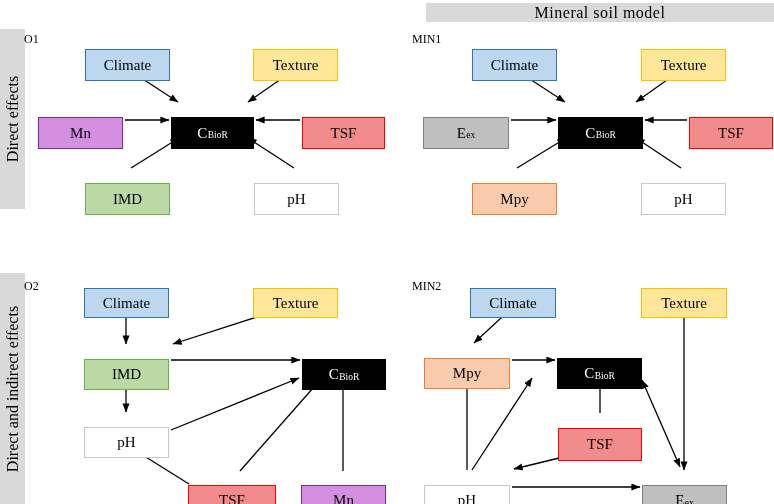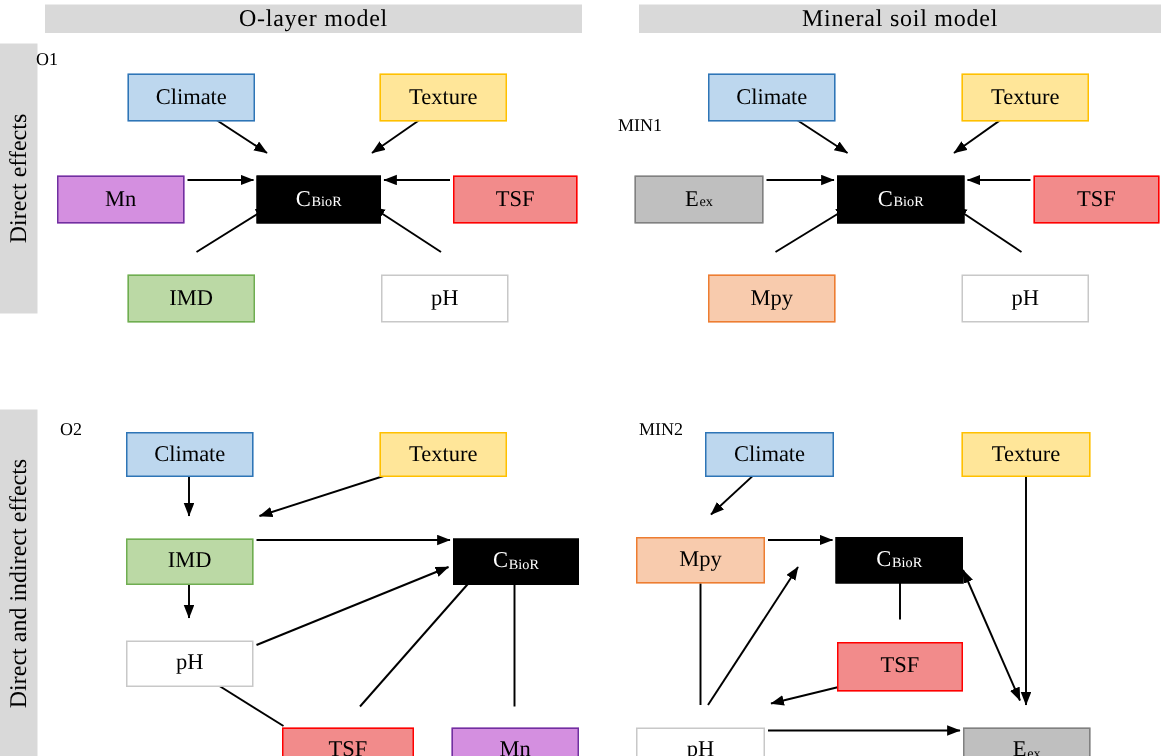--- a/index.html
+++ b/index.html
@@ -24,21 +24,20 @@
     font-size:15px;color:#000;line-height:1;margin-top:13px;
   }
   .node .sub{font-size:9.5px;position:relative;top:3px;margin-left:.5px;}
   #edges-svg{position:absolute;left:0;top:0;pointer-events:none;}
 </style>
 </head>
 <body>
 
 <div id="stage">
 
-  <div class="hdr" style="left:30px;top:3px;width:358px;">O-layer model</div>
 
   <div class="hdr" style="left:426px;top:3px;width:348px;">Mineral  soil model</div>
 
   <div class="strip" style="left:0;top:29px;width:25px;height:180px;">
     <div class="strip-inner">Direct effects</div>
   </div>
 
   <div class="strip" style="left:0;top:273px;width:25px;height:231px;">
     <div class="strip-inner">Direct and indirect effects</div>
   </div>
@@ -99,21 +98,21 @@
       </div>
       <div class="node" style="left: 302px; top: 104px; width: 83px; height: 32px; background: rgb(242, 139, 139); border-color: rgb(255, 0, 0); color: rgb(0, 0, 0);">
         <span>TSF</span>
       </div>
       <div class="node" style="left: 85px; top: 170px; width: 85px; height: 32px; background: rgb(187, 217, 165); border-color: rgb(111, 173, 81); color: rgb(0, 0, 0);">
         <span>IMD</span>
       </div>
       <div class="node" style="left: 254px; top: 170px; width: 85px; height: 32px; background: rgb(255, 255, 255); border-color: rgb(200, 200, 200); color: rgb(0, 0, 0);">
         <span>pH</span>
       </div>
-      <div class="panel-label" style="left: 412px; top: 32px; margin-top: 44px;">MIN1</div>
+      <div class="panel-label" style="left: 412px; top: 32px;">MIN1</div>
       <div class="node" style="left: 472px; top: 36px; width: 85px; height: 32px; background: rgb(189, 215, 238); border-color: rgb(46, 117, 182); color: rgb(0, 0, 0);">
         <span>Climate</span>
       </div>
       <div class="node" style="left: 641px; top: 36px; width: 85px; height: 32px; background: rgb(255, 230, 153); border-color: rgb(255, 192, 0); color: rgb(0, 0, 0);">
         <span>Texture</span>
       </div>
       <div class="node" style="left: 423px; top: 104px; width: 86px; height: 32px; background: rgb(191, 191, 191); border-color: rgb(128, 128, 128); color: rgb(0, 0, 0);">
         <span>E</span>
         <span class="sub">ex</span>
       </div>
@@ -123,21 +122,21 @@
       </div>
       <div class="node" style="left: 689px; top: 104px; width: 84px; height: 32px; background: rgb(242, 139, 139); border-color: rgb(255, 0, 0); color: rgb(0, 0, 0);">
         <span>TSF</span>
       </div>
       <div class="node" style="left: 472px; top: 170px; width: 85px; height: 32px; background: rgb(248, 203, 173); border-color: rgb(237, 125, 49); color: rgb(0, 0, 0);">
         <span>Mpy</span>
       </div>
       <div class="node" style="left: 641px; top: 170px; width: 85px; height: 32px; background: rgb(255, 255, 255); border-color: rgb(200, 200, 200); color: rgb(0, 0, 0);">
         <span>pH</span>
       </div>
-      <div class="panel-label" style="left: 40px; top: 279px;">O2</div>
+      <div class="panel-label" style="left: 24px; top: 279px;">O2</div>
       <div class="node" style="left: 84px; top: 275px; width: 85px; height: 30px; background: rgb(189, 215, 238); border-color: rgb(46, 117, 182); color: rgb(0, 0, 0);">
         <span>Climate</span>
       </div>
       <div class="node" style="left: 253px; top: 275px; width: 85px; height: 30px; background: rgb(255, 230, 153); border-color: rgb(255, 192, 0); color: rgb(0, 0, 0);">
         <span>Texture</span>
       </div>
       <div class="node" style="left: 84px; top: 346px; width: 85px; height: 31px; background: rgb(187, 217, 165); border-color: rgb(111, 173, 81); color: rgb(0, 0, 0);">
         <span>IMD</span>
       </div>
       <div class="node" style="left: 302px; top: 346px; width: 84px; height: 31px; background: rgb(0, 0, 0); border-color: rgb(0, 0, 0); color: rgb(255, 255, 255);">
@@ -146,21 +145,21 @@
       </div>
       <div class="node" style="left: 84px; top: 414px; width: 85px; height: 31px; background: rgb(255, 255, 255); border-color: rgb(200, 200, 200); color: rgb(0, 0, 0);">
         <span>pH</span>
       </div>
       <div class="node" style="left: 188px; top: 472px; width: 88px; height: 31px; background: rgb(242, 139, 139); border-color: rgb(255, 0, 0); color: rgb(0, 0, 0);">
         <span>TSF</span>
       </div>
       <div class="node" style="left: 301px; top: 472px; width: 85px; height: 31px; background: rgb(212, 143, 224); border-color: rgb(112, 48, 160); color: rgb(0, 0, 0);">
         <span>Mn</span>
       </div>
-      <div class="panel-label" style="left: 426px; top: 279px;">MIN2</div>
+      <div class="panel-label" style="left: 412px; top: 279px;">MIN2</div>
       <div class="node" style="left: 470px; top: 275px; width: 86px; height: 30px; background: rgb(189, 215, 238); border-color: rgb(46, 117, 182); color: rgb(0, 0, 0);">
         <span>Climate</span>
       </div>
       <div class="node" style="left: 641px; top: 275px; width: 86px; height: 30px; background: rgb(255, 230, 153); border-color: rgb(255, 192, 0); color: rgb(0, 0, 0);">
         <span>Texture</span>
       </div>
       <div class="node" style="left: 424px; top: 345px; width: 86px; height: 31px; background: rgb(248, 203, 173); border-color: rgb(237, 125, 49); color: rgb(0, 0, 0);">
         <span>Mpy</span>
       </div>
       <div class="node" style="left: 557px; top: 345px; width: 85px; height: 31px; background: rgb(0, 0, 0); border-color: rgb(0, 0, 0); color: rgb(255, 255, 255);">

